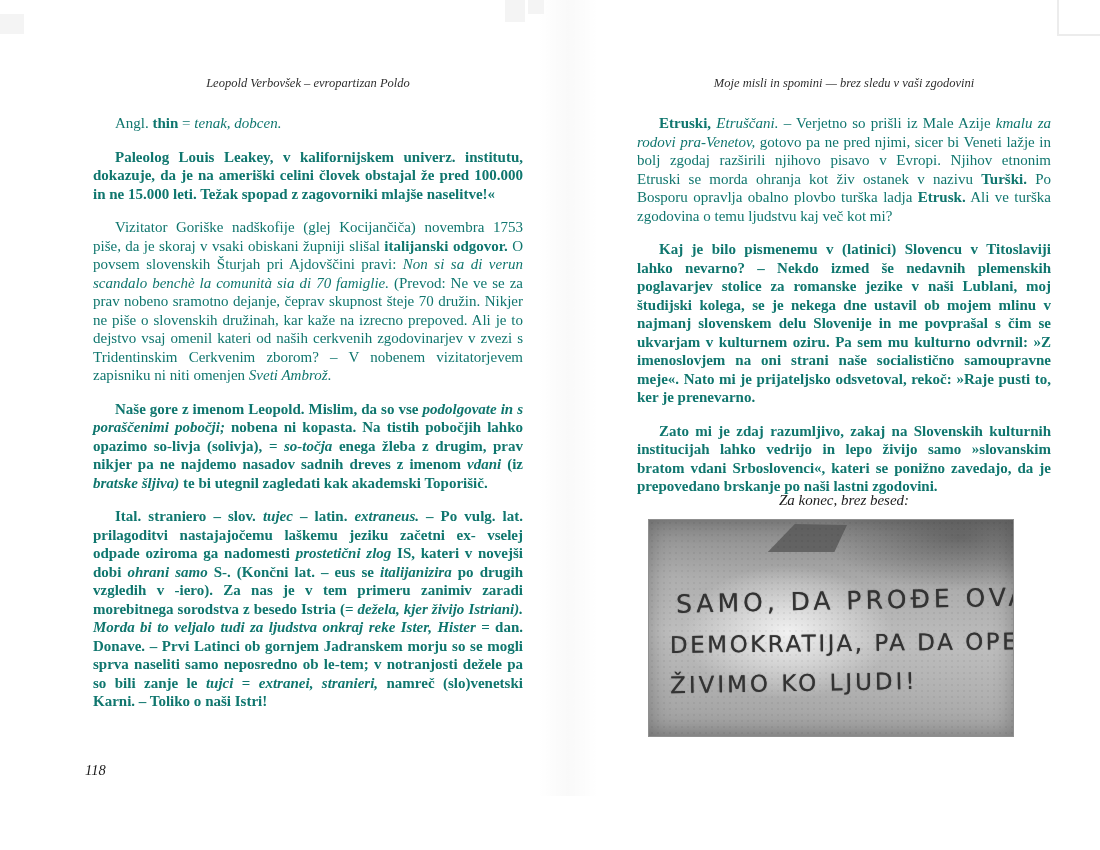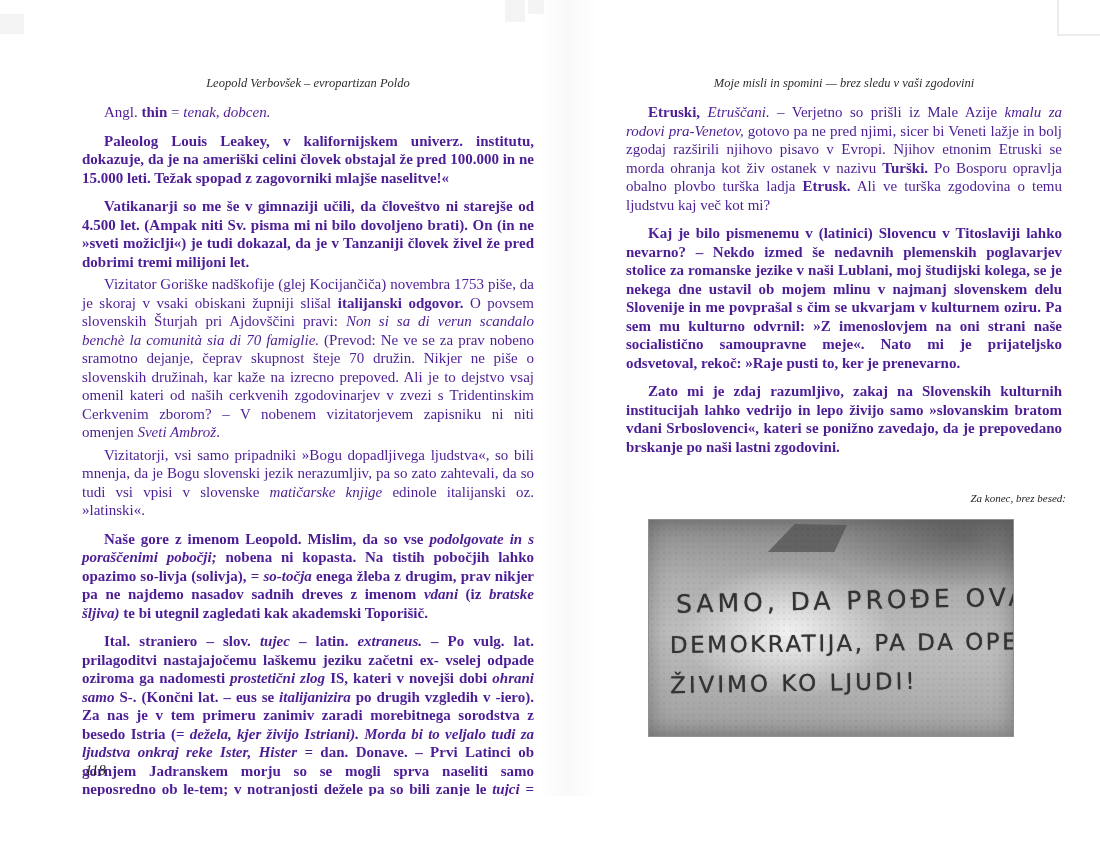--- a/index.html
+++ b/index.html
@@ -16,30 +16,30 @@
   }
   .col { position: absolute; top: 0; }
   .col-left  { left: 78px;  width: 460px; }
   .col-right { left: 622px; width: 444px; }
   .running-header {
     position: absolute; top: 76px; left: 0; width: 100%;
     text-align: center; font-style: italic; font-size: 12.5px; color: #2e2e2e;
   }
   .body-text { position: absolute; top: 99px; left: 0; width: 100%; }
   .para {
-    margin: 4px; text-align: justify; text-indent: 22px;
-    font-size: 15px; line-height: 18.5px; color: #4c1d95;
+    margin: 15px; text-align: justify; text-indent: 22px;
+    font-size: 15px; line-height: 18.5px; color: #0f766e;
   }
   .para.gap { margin-top: 10px; font-weight: bold; }
   .page-number { position: absolute; font-size: 14.5px; color: #1c1c1c; font-style: italic; }
   .page-number-left  { left: 7px;  top: 762px; }
   .page-number-right { left: 376px; top: 798px; }
   .photo-caption {
     position: absolute; top: 492px; left: 0; width: 100%;
-    text-align: right; font-style: italic; font-size: 11px; color: #1c1c1c;
+    text-align: center; font-style: italic; font-size: 15px; color: #1c1c1c;
   }
   .graffiti-photo {
     position: absolute; left: 648px; top: 519px; width: 364px; height: 216px;
     background:
       radial-gradient(ellipse 150px 95px at 38% 52%, rgba(250,250,250,0.85), rgba(250,250,250,0) 70%),
       radial-gradient(ellipse 180px 70px at 85% 8%, rgba(60,60,60,0.45), rgba(60,60,60,0) 75%),
       linear-gradient(183deg, #838383 0%, #949494 14%, #aeaeae 32%, #bdbdbd 55%, #b1b1b1 75%, #a3a3a3 92%, #979797 100%);
     box-shadow: inset 0 0 22px rgba(0,0,0,0.28);
     border: 1px solid #8f8f8f;
     overflow: hidden;
@@ -72,23 +72,21 @@
 
 <div class="spread">
 
   <div class="gutter"></div>
 
   <div class="col col-left">
     <div class="running-header">Leopold Verbovšek – evropartizan Poldo</div>
     <div class="body-text">
         <p class="para">Angl. <b>thin</b> = <i>tenak, dobcen.</i></p>
         <p class="para gap">Paleolog <b>Louis Leakey,</b> v kalifornijskem univerz. institutu, dokazuje, da je na ameriški celini človek obstajal že pred 100.000 in ne 15.000 leti. Težak spopad z zagovorniki mlajše naselitve!«</p>
-        <p class="para gap">Vatikanarji so me še v gimnaziji učili, da človeštvo ni starejše od 4.500 let. (Ampak niti Sv. pisma mi ni bilo dovoljeno brati). On (in ne »sveti možiclji«) je tudi dokazal, da je v Tanzaniji človek živel že pred dobrimi tremi milijoni let.</p>
         <p class="para">Vizitator Goriške nadškofije (glej Kocijančiča) novembra 1753 piše, da je skoraj v vsaki obiskani župniji slišal <b>italijanski odgovor.</b> O povsem slovenskih Šturjah pri Ajdovščini pravi: <i>Non si sa di verun scandalo benchè la comunità sia di 70 famiglie.</i> (Prevod: Ne ve se za prav nobeno sramotno dejanje, čeprav skupnost šteje 70 družin. Nikjer ne piše o slovenskih družinah, kar kaže na izrecno prepoved. Ali je to dejstvo vsaj omenil kateri od naših cerkvenih zgodovinarjev v zvezi s Tridentinskim Cerkvenim zborom? – V nobenem vizitatorjevem zapisniku ni niti omenjen <i>Sveti Ambrož</i>.</p>
-        <p class="para">Vizitatorji, vsi samo pripadniki »Bogu dopadljivega ljudstva«, so bili mnenja, da je Bogu slovenski jezik nerazumljiv, pa so zato zahtevali, da so tudi vsi vpisi v slovenske <i>matičarske knjige</i> edinole italijanski oz. »latinski«.</p>
         <p class="para gap">Naše gore z imenom <b>Leopold.</b> Mislim, da so vse <i>podolgovate in s poraščenimi pobočji;</i> nobena ni kopasta. Na tistih pobočjih lahko opazimo <b>so-livja</b> (solivja), = <i>so-točja</i> enega žleba z drugim, prav nikjer pa ne najdemo nasadov sadnih dreves z imenom <i>vdani</i> (iz <i>bratske šljiva)</i> te bi utegnil zagledati kak akademski Toporišič.</p>
         <p class="para gap">Ital. <b>straniero</b> – slov. <i>tujec</i> – latin. <i>extraneus.</i> – Po vulg. lat. prilagoditvi nastajajočemu laškemu jeziku začetni <b>ex-</b> vselej odpade oziroma ga nadomesti <i>prostetični zlog</i> <b>IS,</b> kateri v novejši dobi <i>ohrani samo</i> <b>S-.</b> (Končni <b>lat.</b> – <b>eus</b> se <i>italijanizira</i> po drugih vzgledih v <b>-iero</b>). Za nas je v tem primeru zanimiv zaradi morebitnega sorodstva z besedo <b>Istria</b> (= <i>dežela, kjer živijo Istriani). Morda bi to veljalo tudi za ljudstva onkraj reke Ister, Hister</i> = dan. <b>Donave.</b> – Prvi Latinci ob gornjem Jadranskem morju so se mogli sprva naseliti samo neposredno ob le-tem; v notranjosti dežele pa so bili zanje le <i>tujci</i> = <i>extranei, stranieri,</i> namreč (slo)venetski Karni. – Toliko o <b>naši</b> Istri!</p>
       </div>
     <div class="page-number page-number-left">118</div>
   </div>
 
   <div class="col col-right">
     <div class="running-header">Moje misli in spomini — brez sledu v vaši zgodovini</div>
     <div class="body-text">
         <p class="para"><b>Etruski,</b> <i>Etruščani.</i> – Verjetno so prišli iz Male Azije <i>kmalu za rodovi pra-Venetov,</i> gotovo pa ne pred njimi, sicer bi Veneti lažje in bolj zgodaj razširili njihovo pisavo v Evropi. Njihov etnonim Etruski se morda ohranja kot živ ostanek v nazivu <b>Turški.</b> Po Bosporu opravlja obalno plovbo turška ladja <b>Etrusk.</b> Ali ve turška zgodovina o temu ljudstvu kaj več kot mi?</p>

